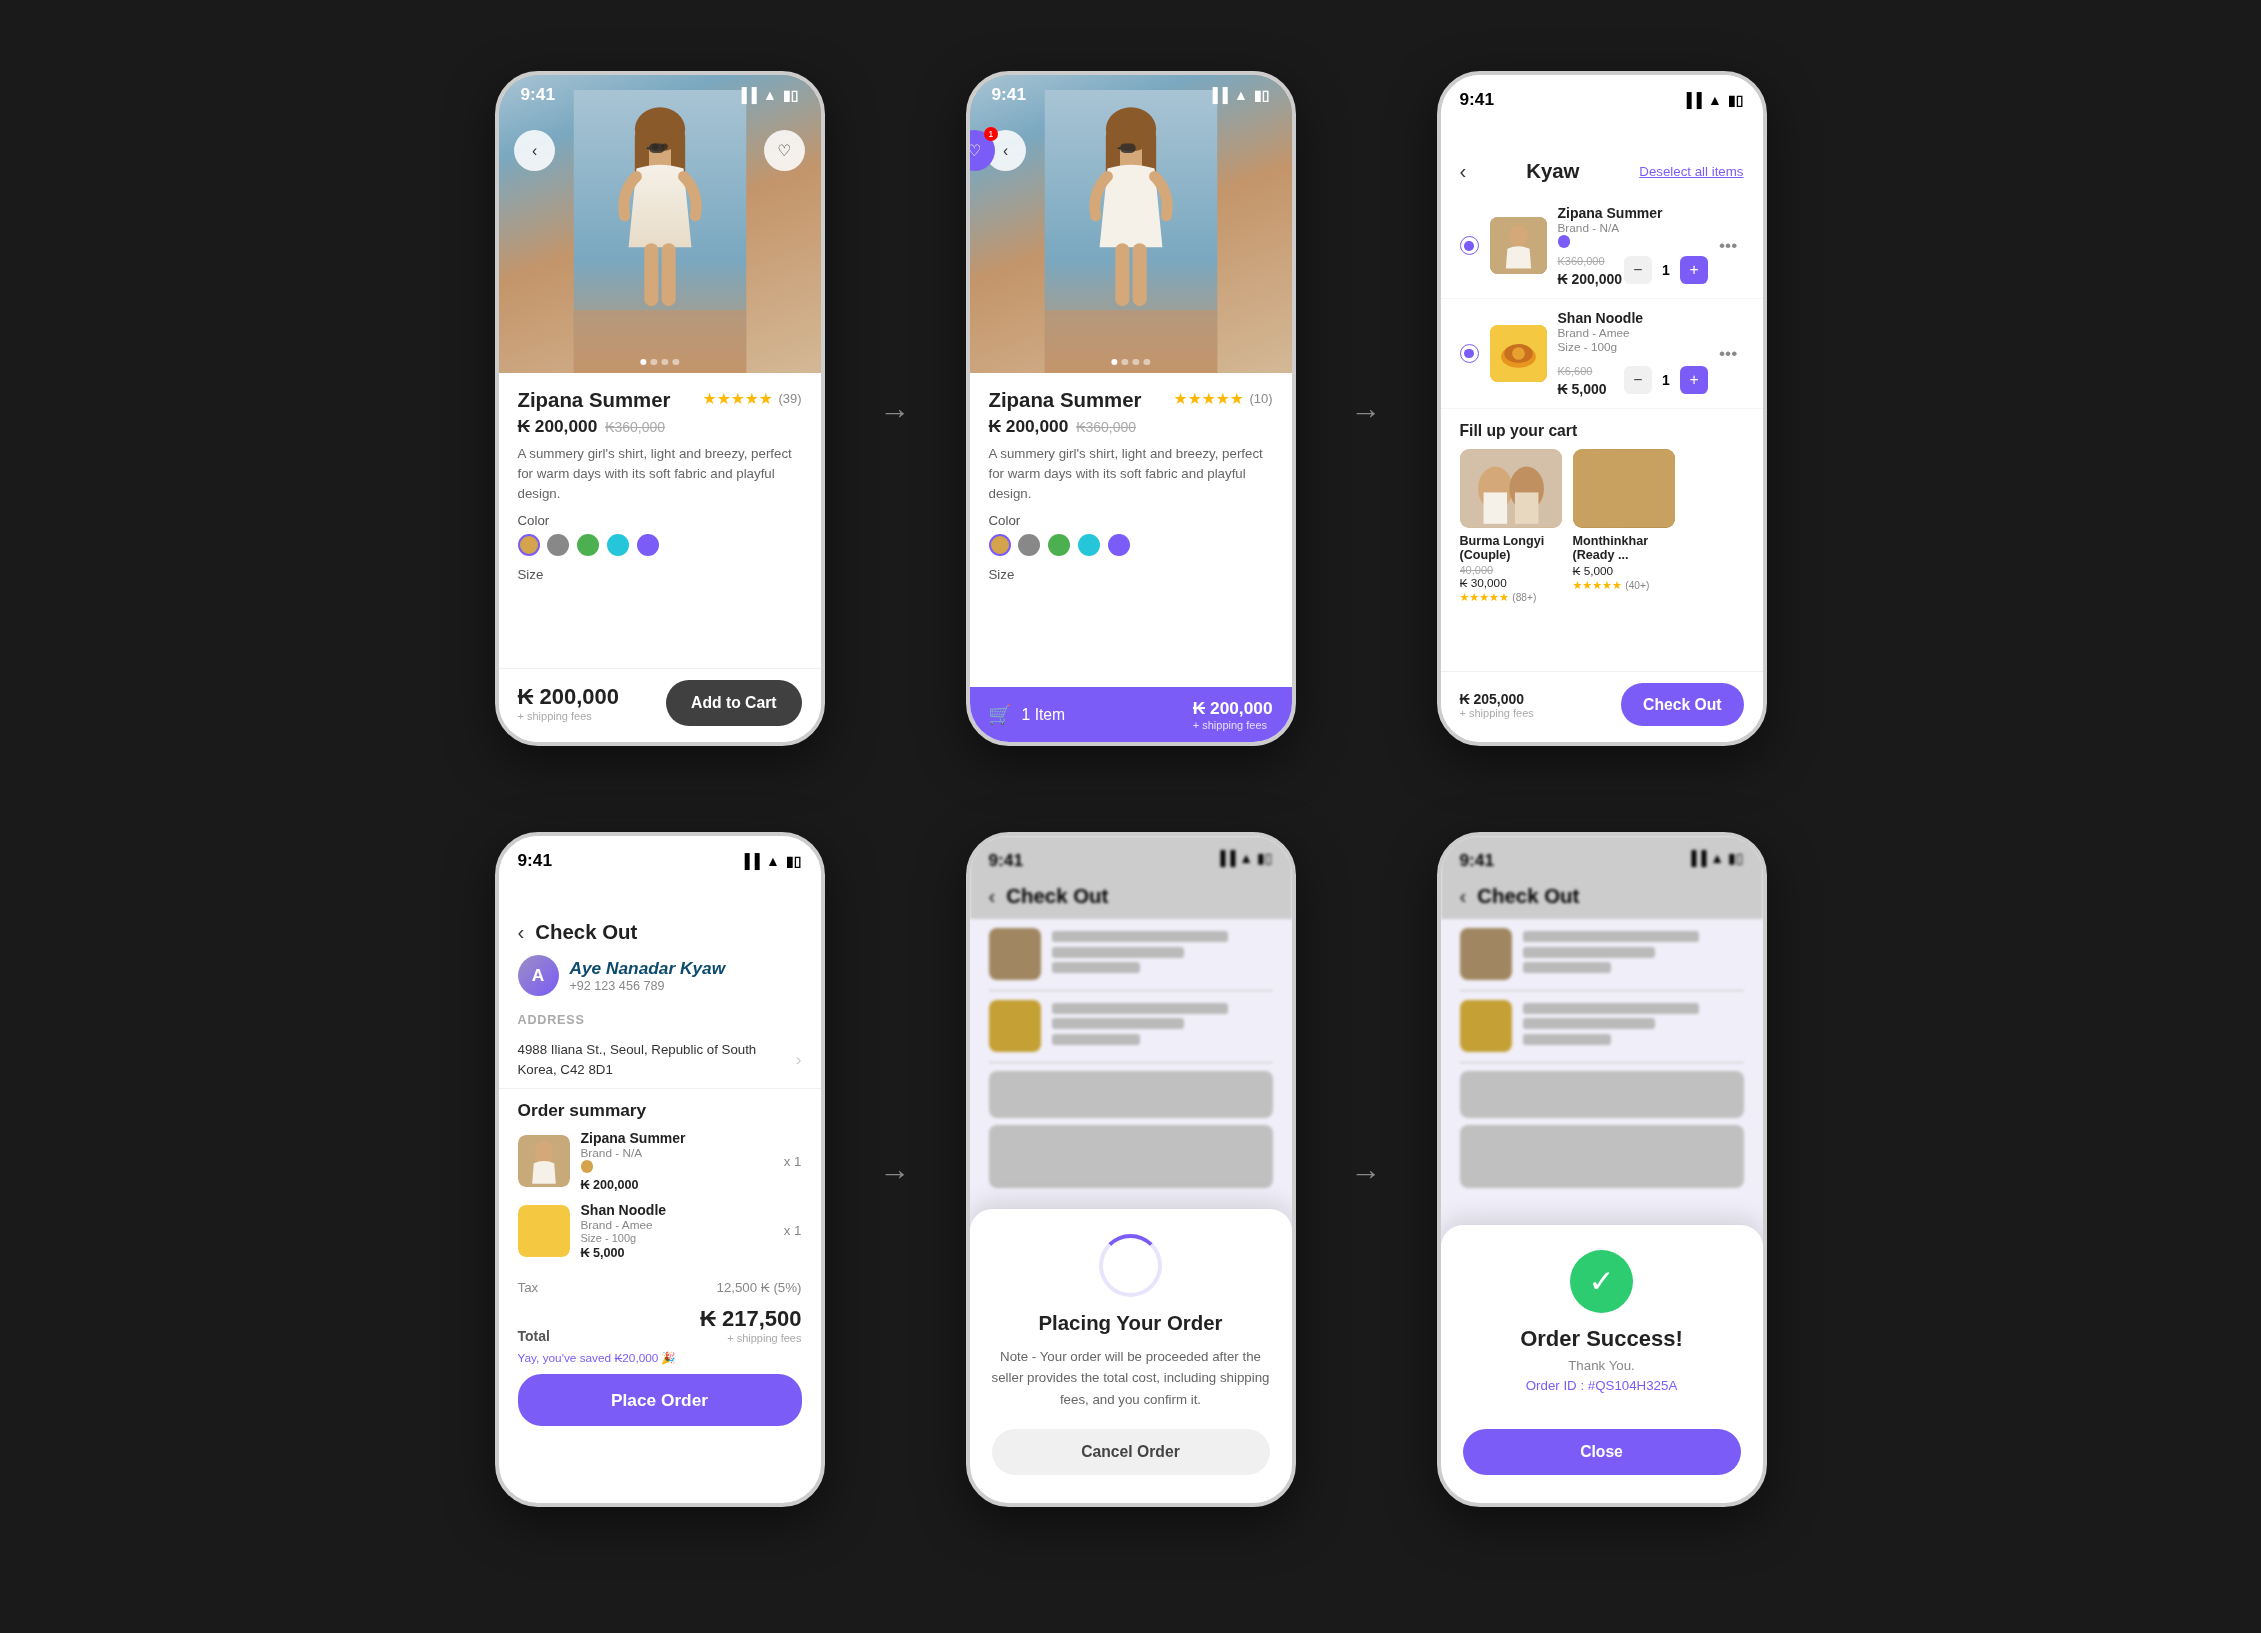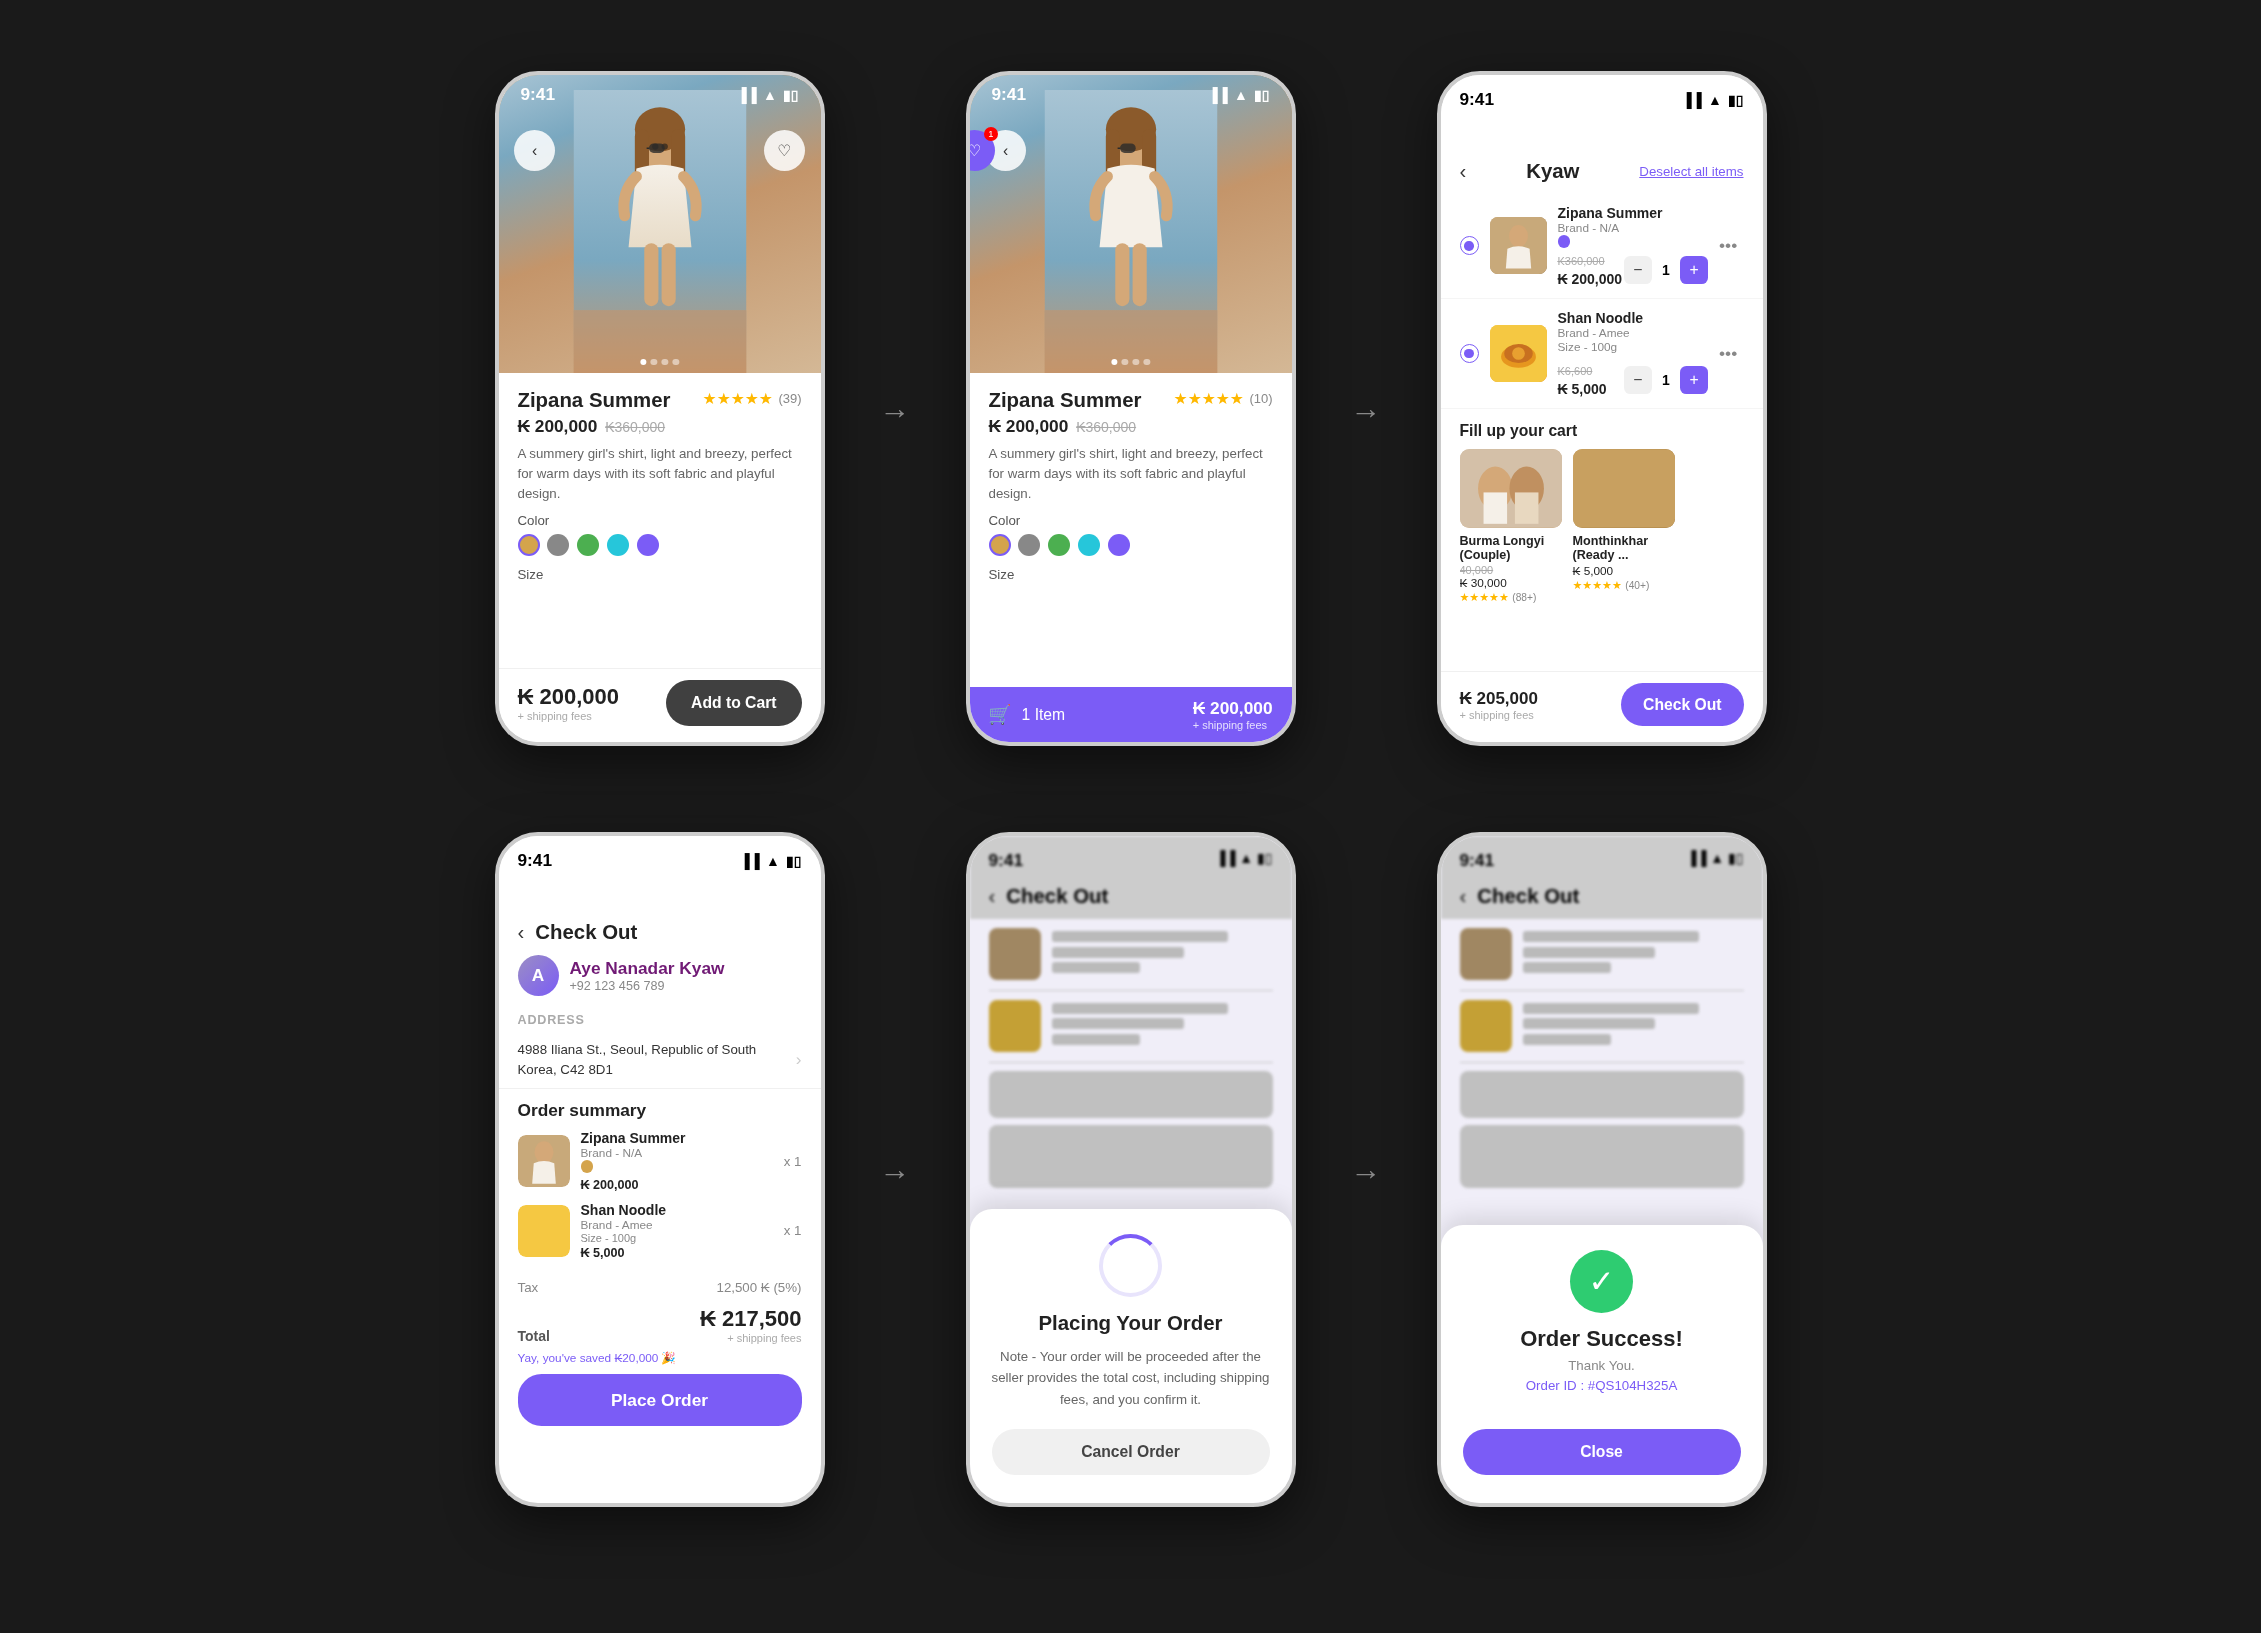--- a/index.html
+++ b/index.html
@@ -239,21 +239,21 @@
 
     .cart-footer {
       padding: 11px 19px 15.7px;
       background: #fff;
       border-top: 0.8px solid #f0f0f0;
       display: flex;
       align-items: center;
       justify-content: space-between;
       margin-top: auto;
     }
-    .cart-total { font-size: 17px; font-weight: 700; color: #222; }
+    .cart-total { font-size: 14px; font-weight: 700; color: #222; }
     .checkout-btn {
       background: #7B5CF6;
       color: #fff;
       border: none;
       border-radius: 23.6px;
       padding: 12.6px 22px;
       font-size: 15.7px;
       font-weight: 600;
       cursor: pointer;
     }
@@ -266,21 +266,21 @@
       gap: 11px;
     }
     .checkout-title { font-size: 20.4px; font-weight: 700; color: #222; }
     .user-row { display: flex; align-items: center; gap: 11px; padding: 0 19px 11px; }
     .user-avatar {
       width: 41px; height: 41px; border-radius: 50%;
       background: linear-gradient(135deg, #9b8ec4, #7B5CF6);
       display: flex; align-items: center; justify-content: center;
       color: #fff; font-size: 17.3px; font-weight: 700;
     }
-    .user-name { font-size: 17.3px; font-weight: 700; color: #701a75; }
+    .user-name { font-size: 17.3px; font-weight: 700; color: #0c4a6e; font-style: italic; }
     .user-phone { font-size: 12.6px; color: #888; }
     .section-header { font-size: 12.6px; color: #aaa; font-weight: 600; padding: 6.3px 19px 4.7px; letter-spacing: 0.8px; }
     .address-row {
       display: flex; align-items: center; justify-content: space-between;
       padding: 7.9px 19px; border-bottom: 0.8px solid #f0f0f0;
     }
     .address-text { font-size: 13.3px; color: #333; line-height: 1.5; }
     .chevron-right { color: #ccc; font-size: 17.3px; }
 
     .order-summary { padding: 11px 19px 6.3px; }

